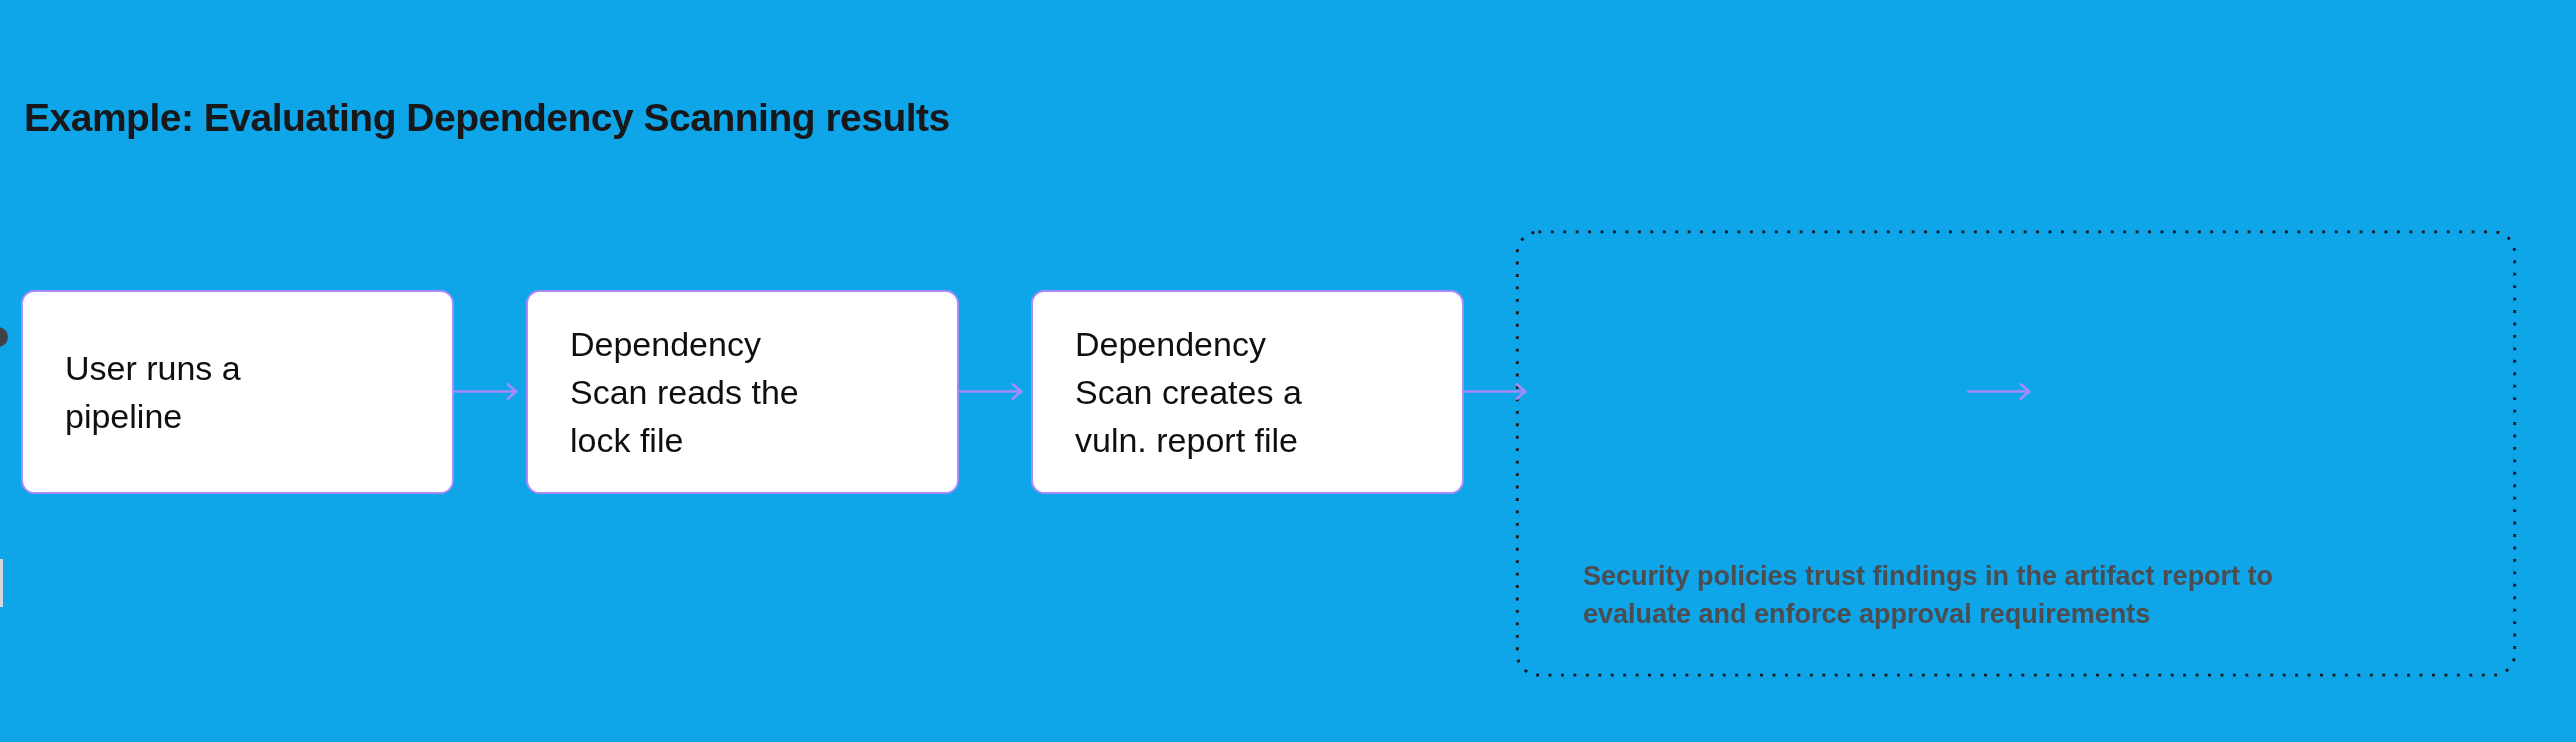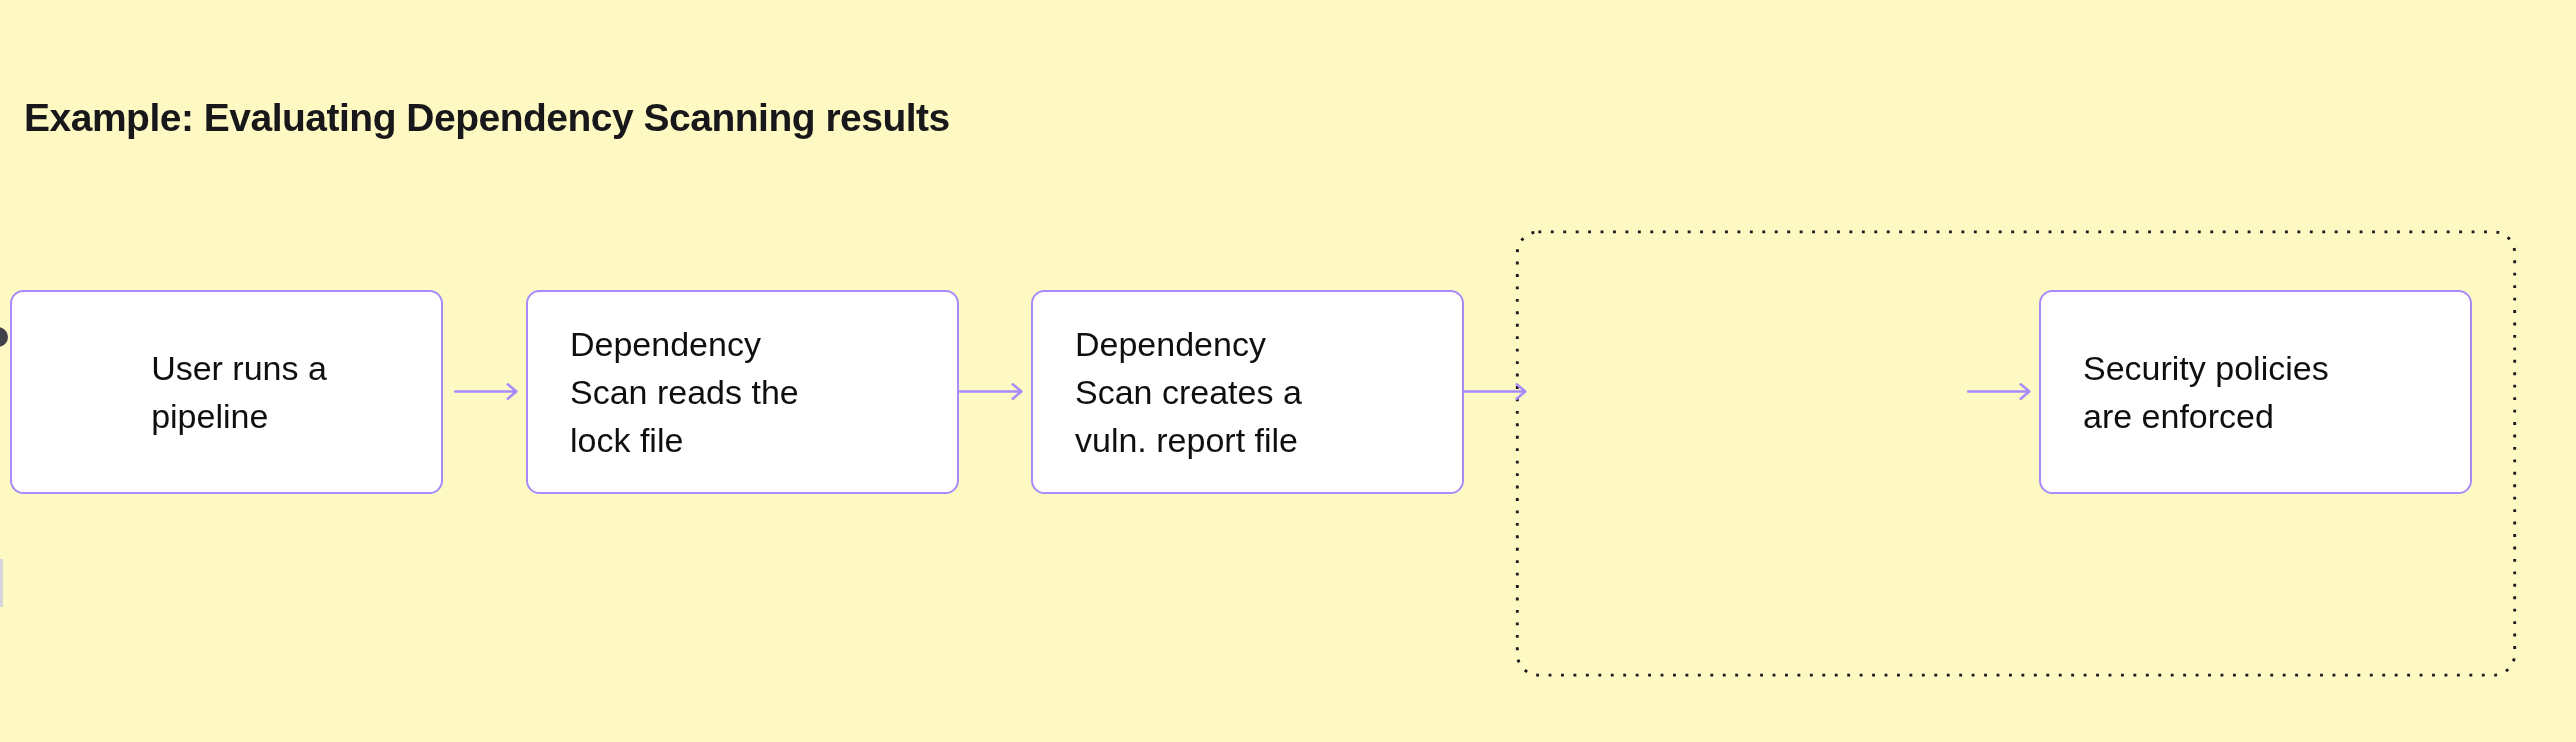--- a/index.html
+++ b/index.html
@@ -1,20 +1,20 @@
 <!DOCTYPE html>
 <html><head>
 <meta charset="utf-8">
 <style>
   html, body { margin: 0; padding: 0; background: #ffffff; }
   #canvas {
     position: relative;
     width: 2576px;
     height: 742px;
-    background: #fef9c3;
+    background: #0ea5e9;
     overflow: hidden;
     font-family: "Liberation Sans", sans-serif;
   }
   .title {
     position: absolute;
     left: 24px;
     top: 96px;
     font-size: 39px;
     font-weight: 700;
     color: #18181b;
@@ -38,21 +38,21 @@
     border-radius: 13.4px;
     background: #ffffff;
     display: flex;
     align-items: center;
     padding: 0 17px 0 42px;
     font-size: 34px;
     line-height: 48px;
     color: #0f0f10;
     white-space: pre-line;
   }
-  .step1 { left: 10px; justify-content: center; }
+  .step1 { left: 21px; }
   .step2 { left: 526px; }
   .step3 { left: 1031px; }
   .step4 { left: 1534px; }
   .step5 { left: 2039px; }
   .arrow {
     position: absolute;
     top: 380px;
     width: 72px;
     height: 23px;
   }
@@ -130,20 +130,18 @@
 
   <svg class="arrow arrow3" viewBox="0 0 75 24" xmlns="http://www.w3.org/2000/svg">
     <path d="M1 12 H64 M56 4.5 L65 12 L56 19.5" fill="none" stroke="#a78bfa" stroke-width="2.6" stroke-linecap="round" stroke-linejoin="round"></path>
   </svg>
 
 
   <svg class="arrow arrow4" viewBox="0 0 75 24" xmlns="http://www.w3.org/2000/svg">
     <path d="M1 12 H64 M56 4.5 L65 12 L56 19.5" fill="none" stroke="#a78bfa" stroke-width="2.6" stroke-linecap="round" stroke-linejoin="round"></path>
   </svg>
 
-  <div class="step step5">
-    <span>Security policies
-are enforced</span>
-  </div>
 
+  <div class="note">Security policies trust findings in the artifact report to
+evaluate and enforce approval requirements</div>
 
 </div>
 
 
 </body></html>

